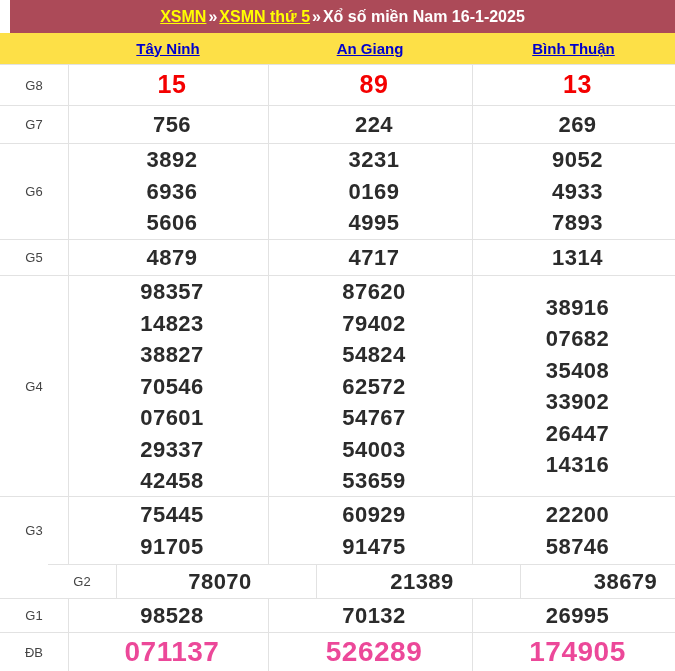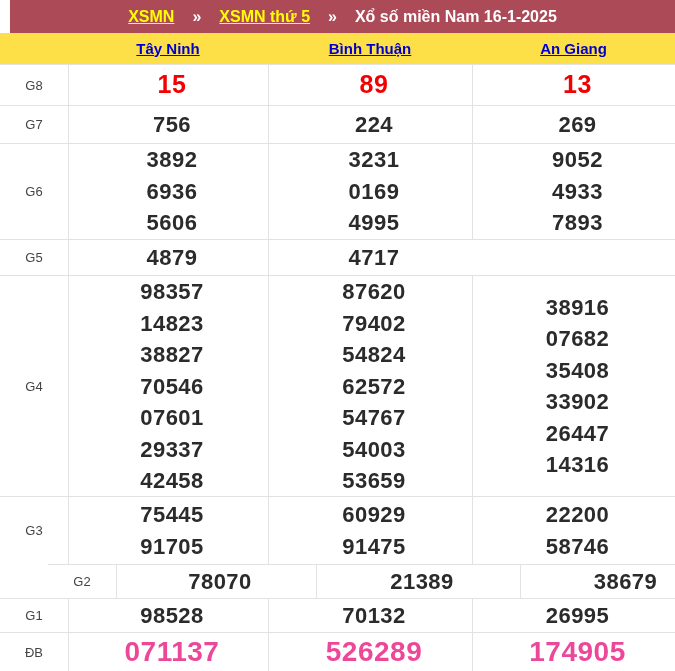--- a/index.html
+++ b/index.html
@@ -5,21 +5,21 @@
   html,body { margin:0; padding:0; background:#fff; }
   .page {
     width:675px; height:671px; overflow:hidden; background:#fff;
     font-family:"Liberation Sans", sans-serif;
     -webkit-font-smoothing:antialiased;
   }
   
   .topbar {
     height:33px; background:#ac4a58;
     display:flex; align-items:center; justify-content:center;
-    font-weight:bold; font-size:16px; color:#ffffff; gap:18px;
+    font-weight:bold; font-size:16px; color:#ffffff; gap:2px;
     white-space:nowrap;
     margin-left:10px;
   }
   .topbar a { color:#ffff00; text-decoration:underline; cursor:pointer; }
   .topbar .sep { color:#ffffff; }
   
   .province-row {
     height:31px; display:grid; grid-template-columns:68px 200px 204px 203px;
     align-items:center; background:#fde047;
   }
@@ -59,24 +59,24 @@
     <span class="sep">»</span>
     <span>Xổ số miền Nam 16-1-2025</span>
   </div>
 
   <div class="province-row">
     <div class="pcell"></div>
     <div class="pcell">
       <a>Tây Ninh</a>
     </div>
     <div class="pcell">
+      <a>An Giang</a>
+    </div>
+    <div class="pcell">
       <a>Bình Thuận</a>
-    </div>
-    <div class="pcell">
-      <a>An Giang</a>
     </div>
   </div>
 
   <div id="rows">
       <div class="row red-medium" style="height: 41px;">
         <div class="label-cell">G8</div>
         <div class="num-cell">
           <div>15</div>
         </div>
         <div class="num-cell">
@@ -116,20 +116,23 @@
           <div>7893</div>
         </div>
       </div>
       <div class="row" style="height: 36px;">
         <div class="label-cell">G5</div>
         <div class="num-cell">
           <div>4879</div>
         </div>
         <div class="num-cell">
           <div>4717</div>
+        </div>
+        <div class="num-cell">
+          <div>1314</div>
         </div>
       </div>
       <div class="row" style="height: 221px;">
         <div class="label-cell">G4</div>
         <div class="num-cell">
           <div>98357</div>
           <div>14823</div>
           <div>38827</div>
           <div>70546</div>
           <div>07601</div>

